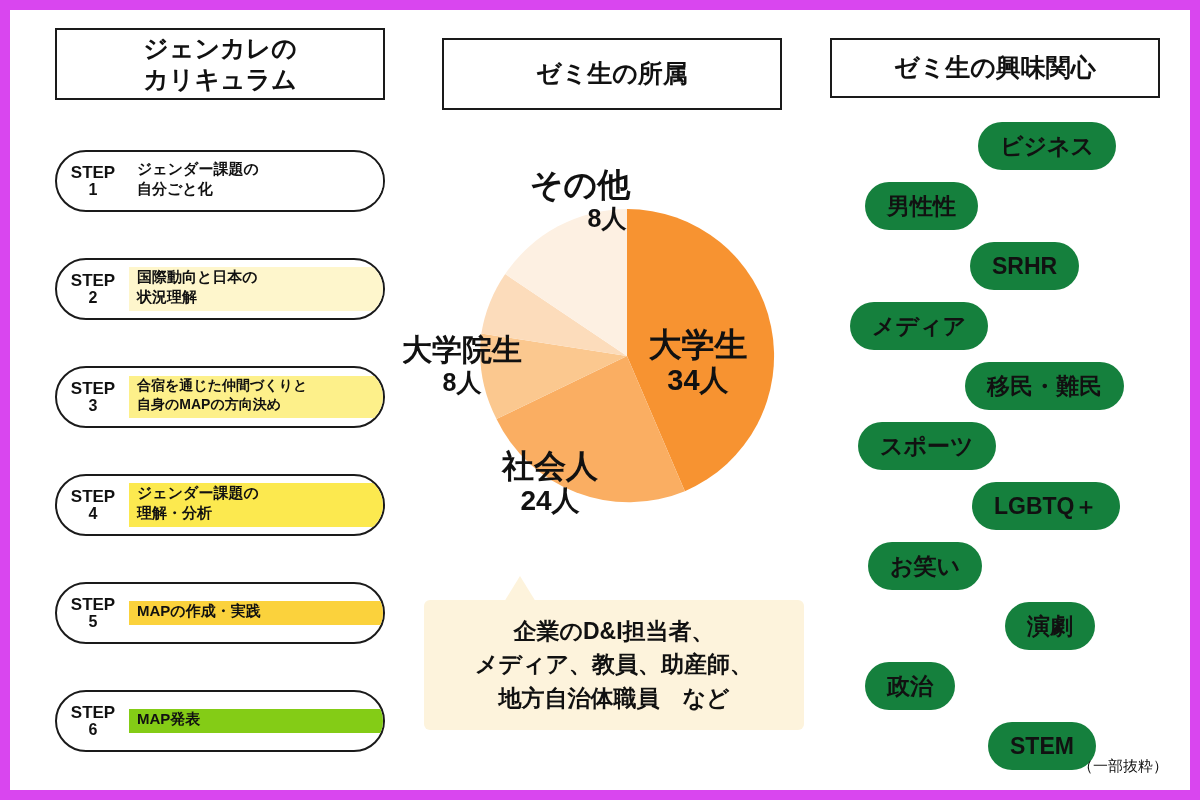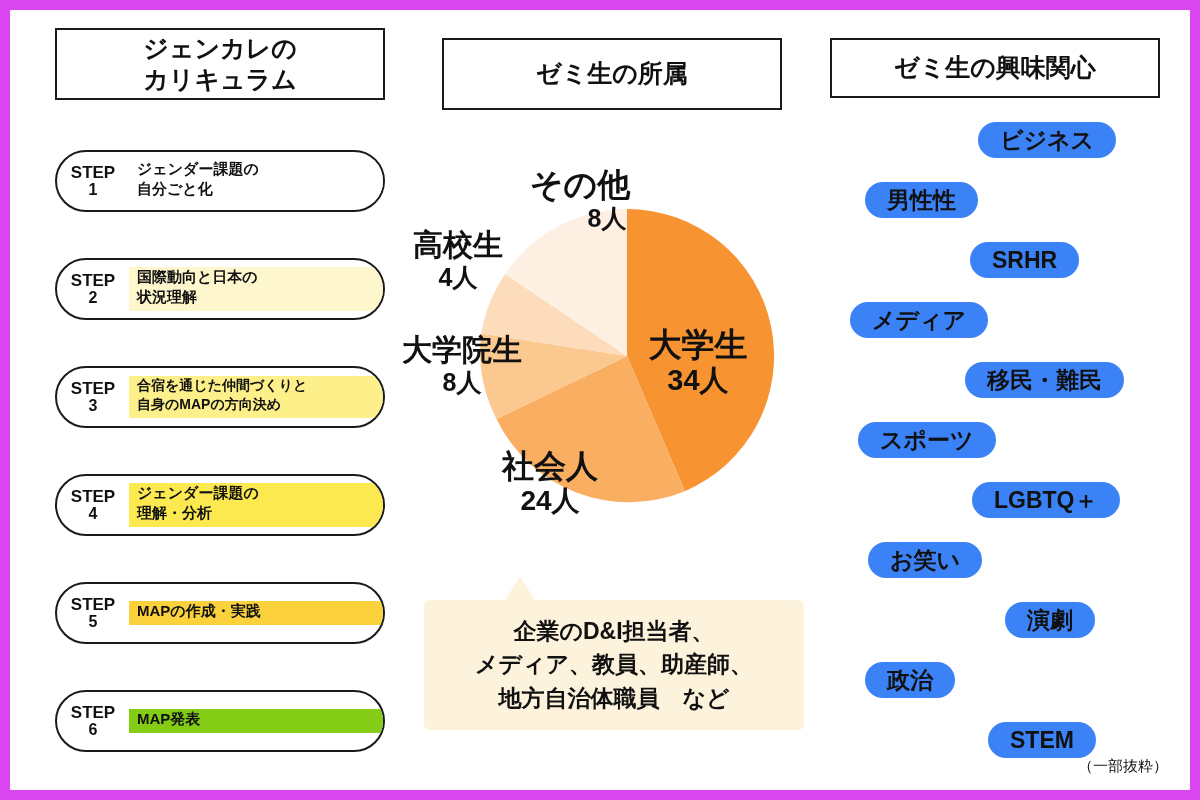--- a/index.html
+++ b/index.html
@@ -98,23 +98,23 @@
     left:494px; top:566px;
     width:0; height:0;
     border-left:16px solid transparent;
     border-right:16px solid transparent;
     border-bottom:26px solid #FDF3DC;
   }
 
   
   .tag {
     position:absolute;
-    height:36px;
+    height:48px;
     border-radius:24px;
-    background:#3b82f6;
+    background:#15803d;
     display:flex; align-items:center; justify-content:center;
     padding:4px 22px;
     font-size:23px; font-weight:bold; color:#111;
     white-space:nowrap;
   }
   #note {
     position:absolute;
     right:22px; bottom:14px;
     font-size:15px; color:#111;
   }
@@ -231,24 +231,20 @@
     <div class="pie-label" style="left:15px; top:290px; width:160px;">
       <div class="pl-name" style="font-size:32px;">社会人</div>
       <div class="pl-val" style="font-size:28px;">24人</div>
     </div>
 
     <div class="pie-label" style="left:-88px; top:175px; width:190px;">
       <div class="pl-name">大学院生</div>
       <div class="pl-val">8人</div>
     </div>
 
-    <div class="pie-label" style="left:-72px; top:70px; width:150px;">
-      <div class="pl-name">高校生</div>
-      <div class="pl-val">4人</div>
-    </div>
 
     <div class="pie-label" style="left:45px; top:8px; width:160px;">
       <div class="pl-name" style="font-size:33px;">その他</div>
       <div class="pl-val" style="margin-left:54px;">8人</div>
     </div>
   </div>
 
   <div id="callout-tail"></div>
   <div id="callout">
     <div>

